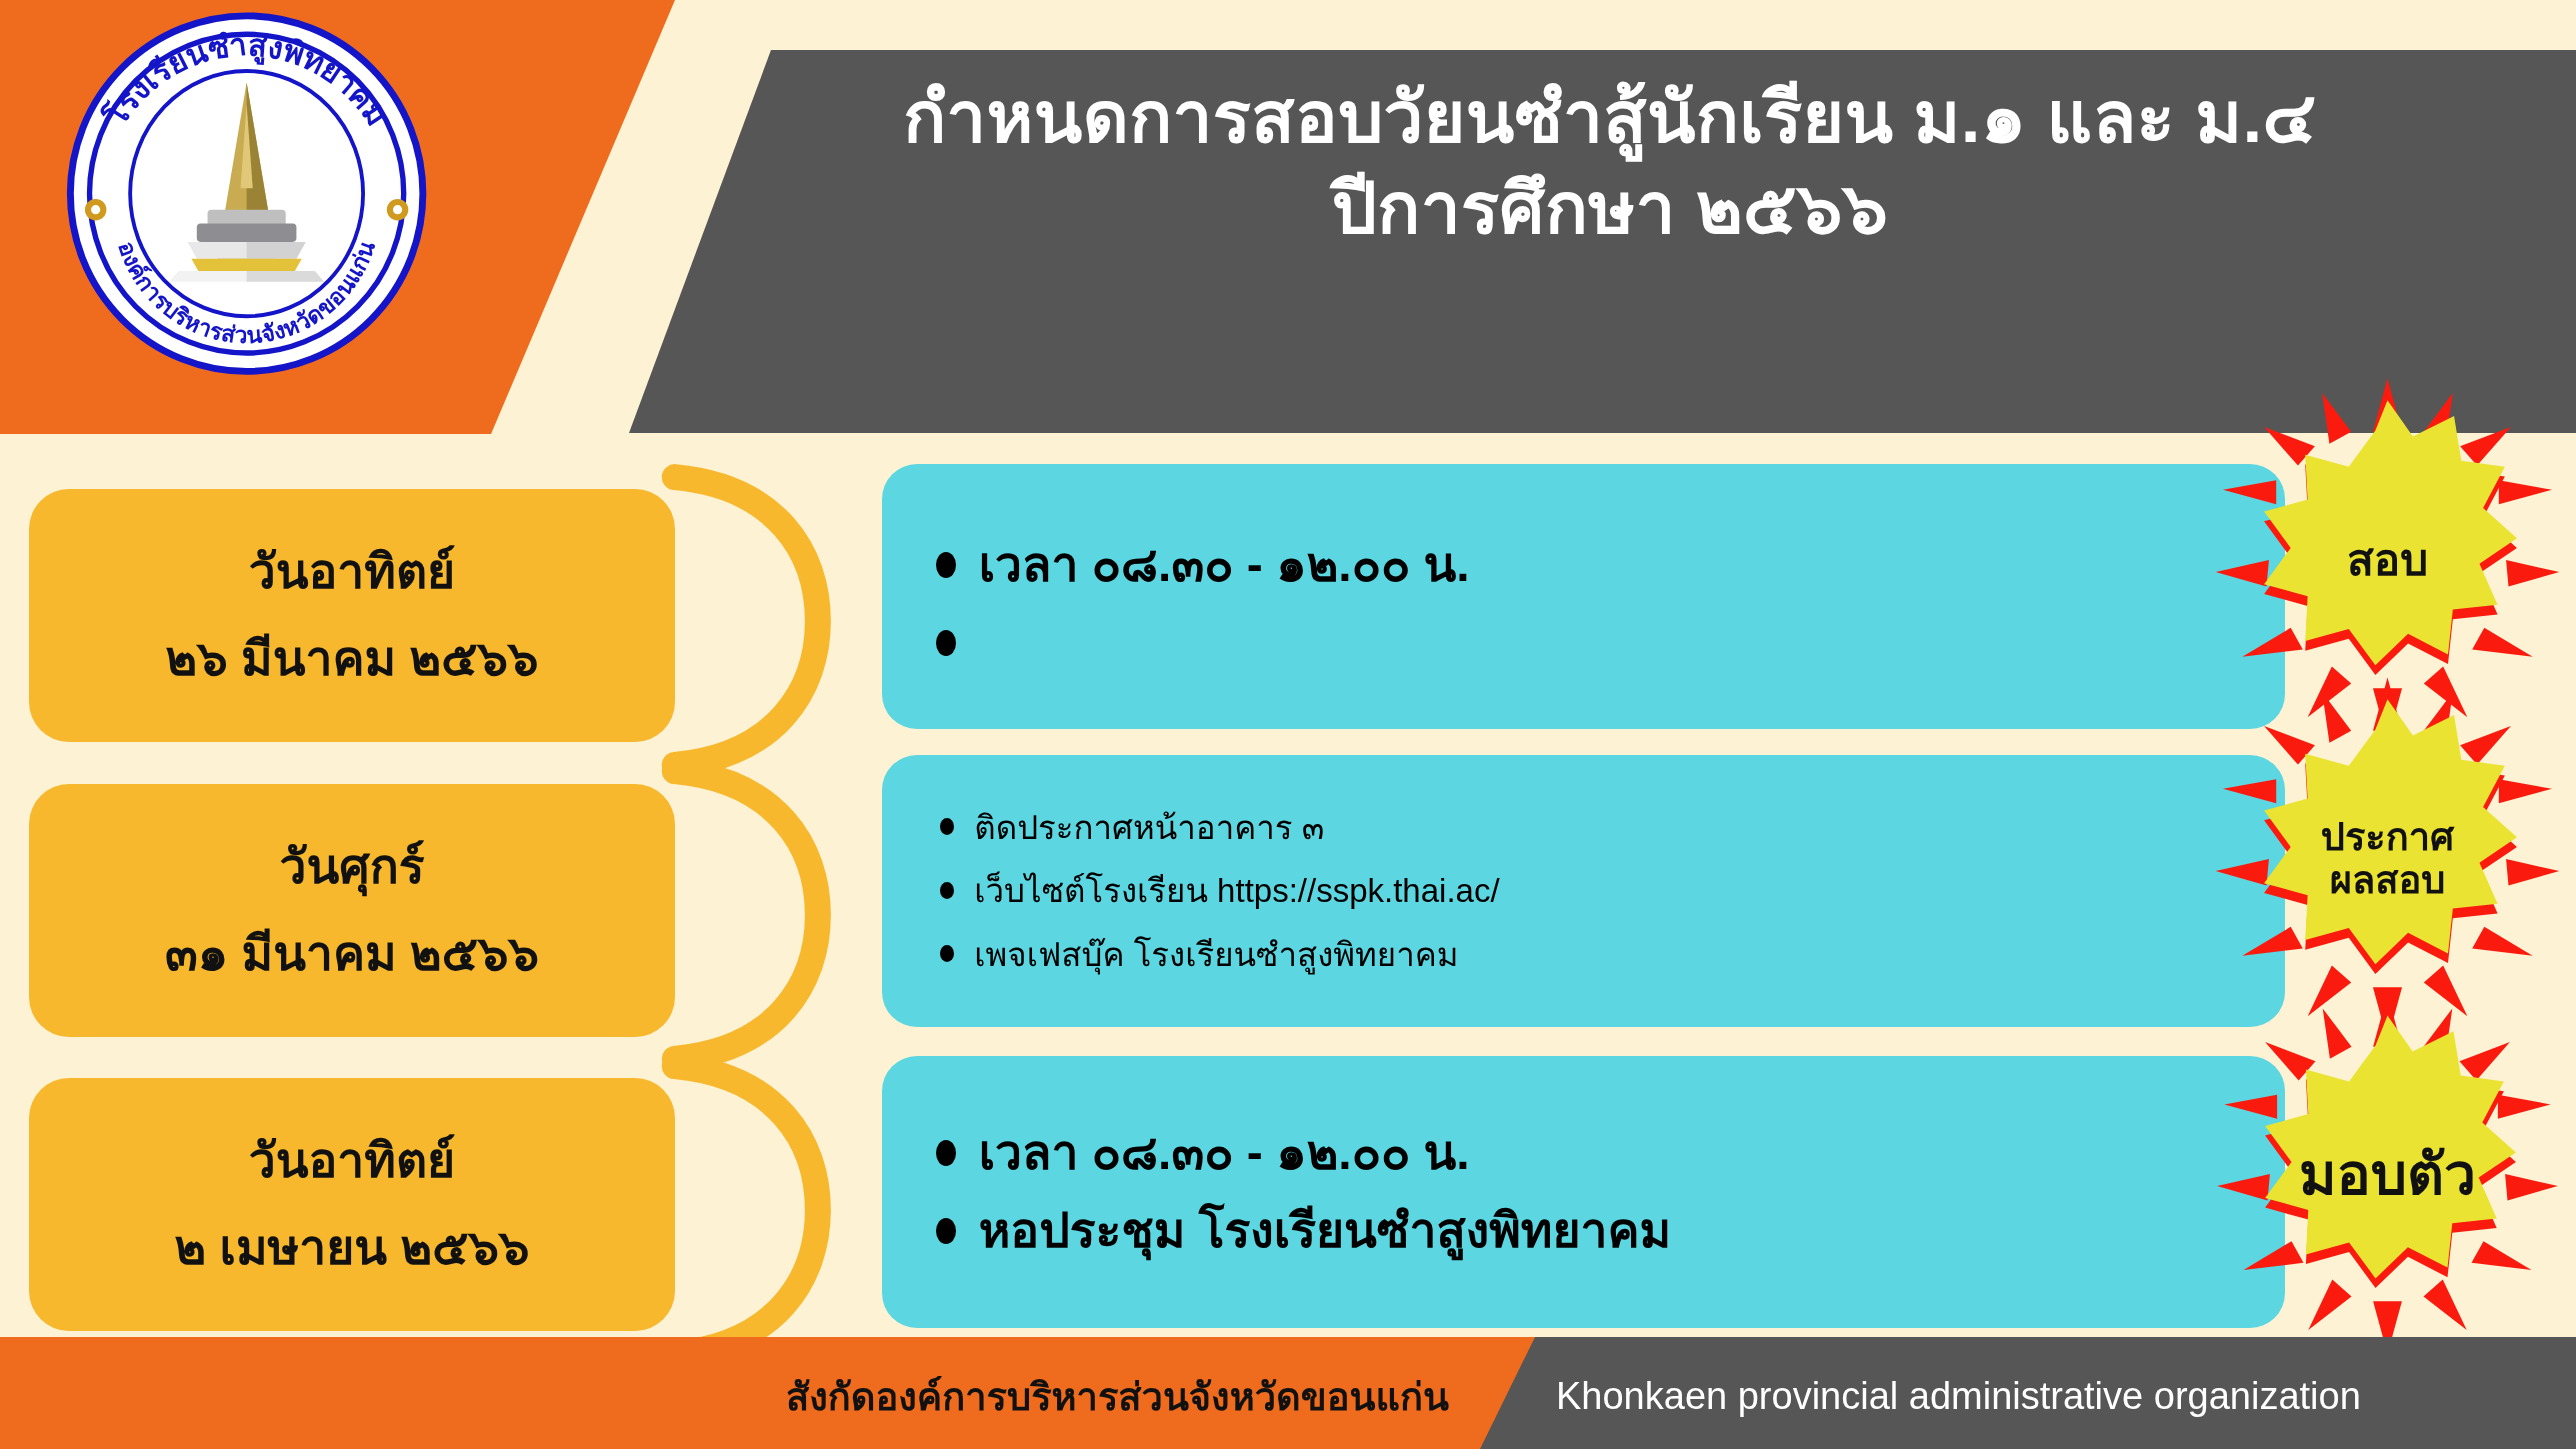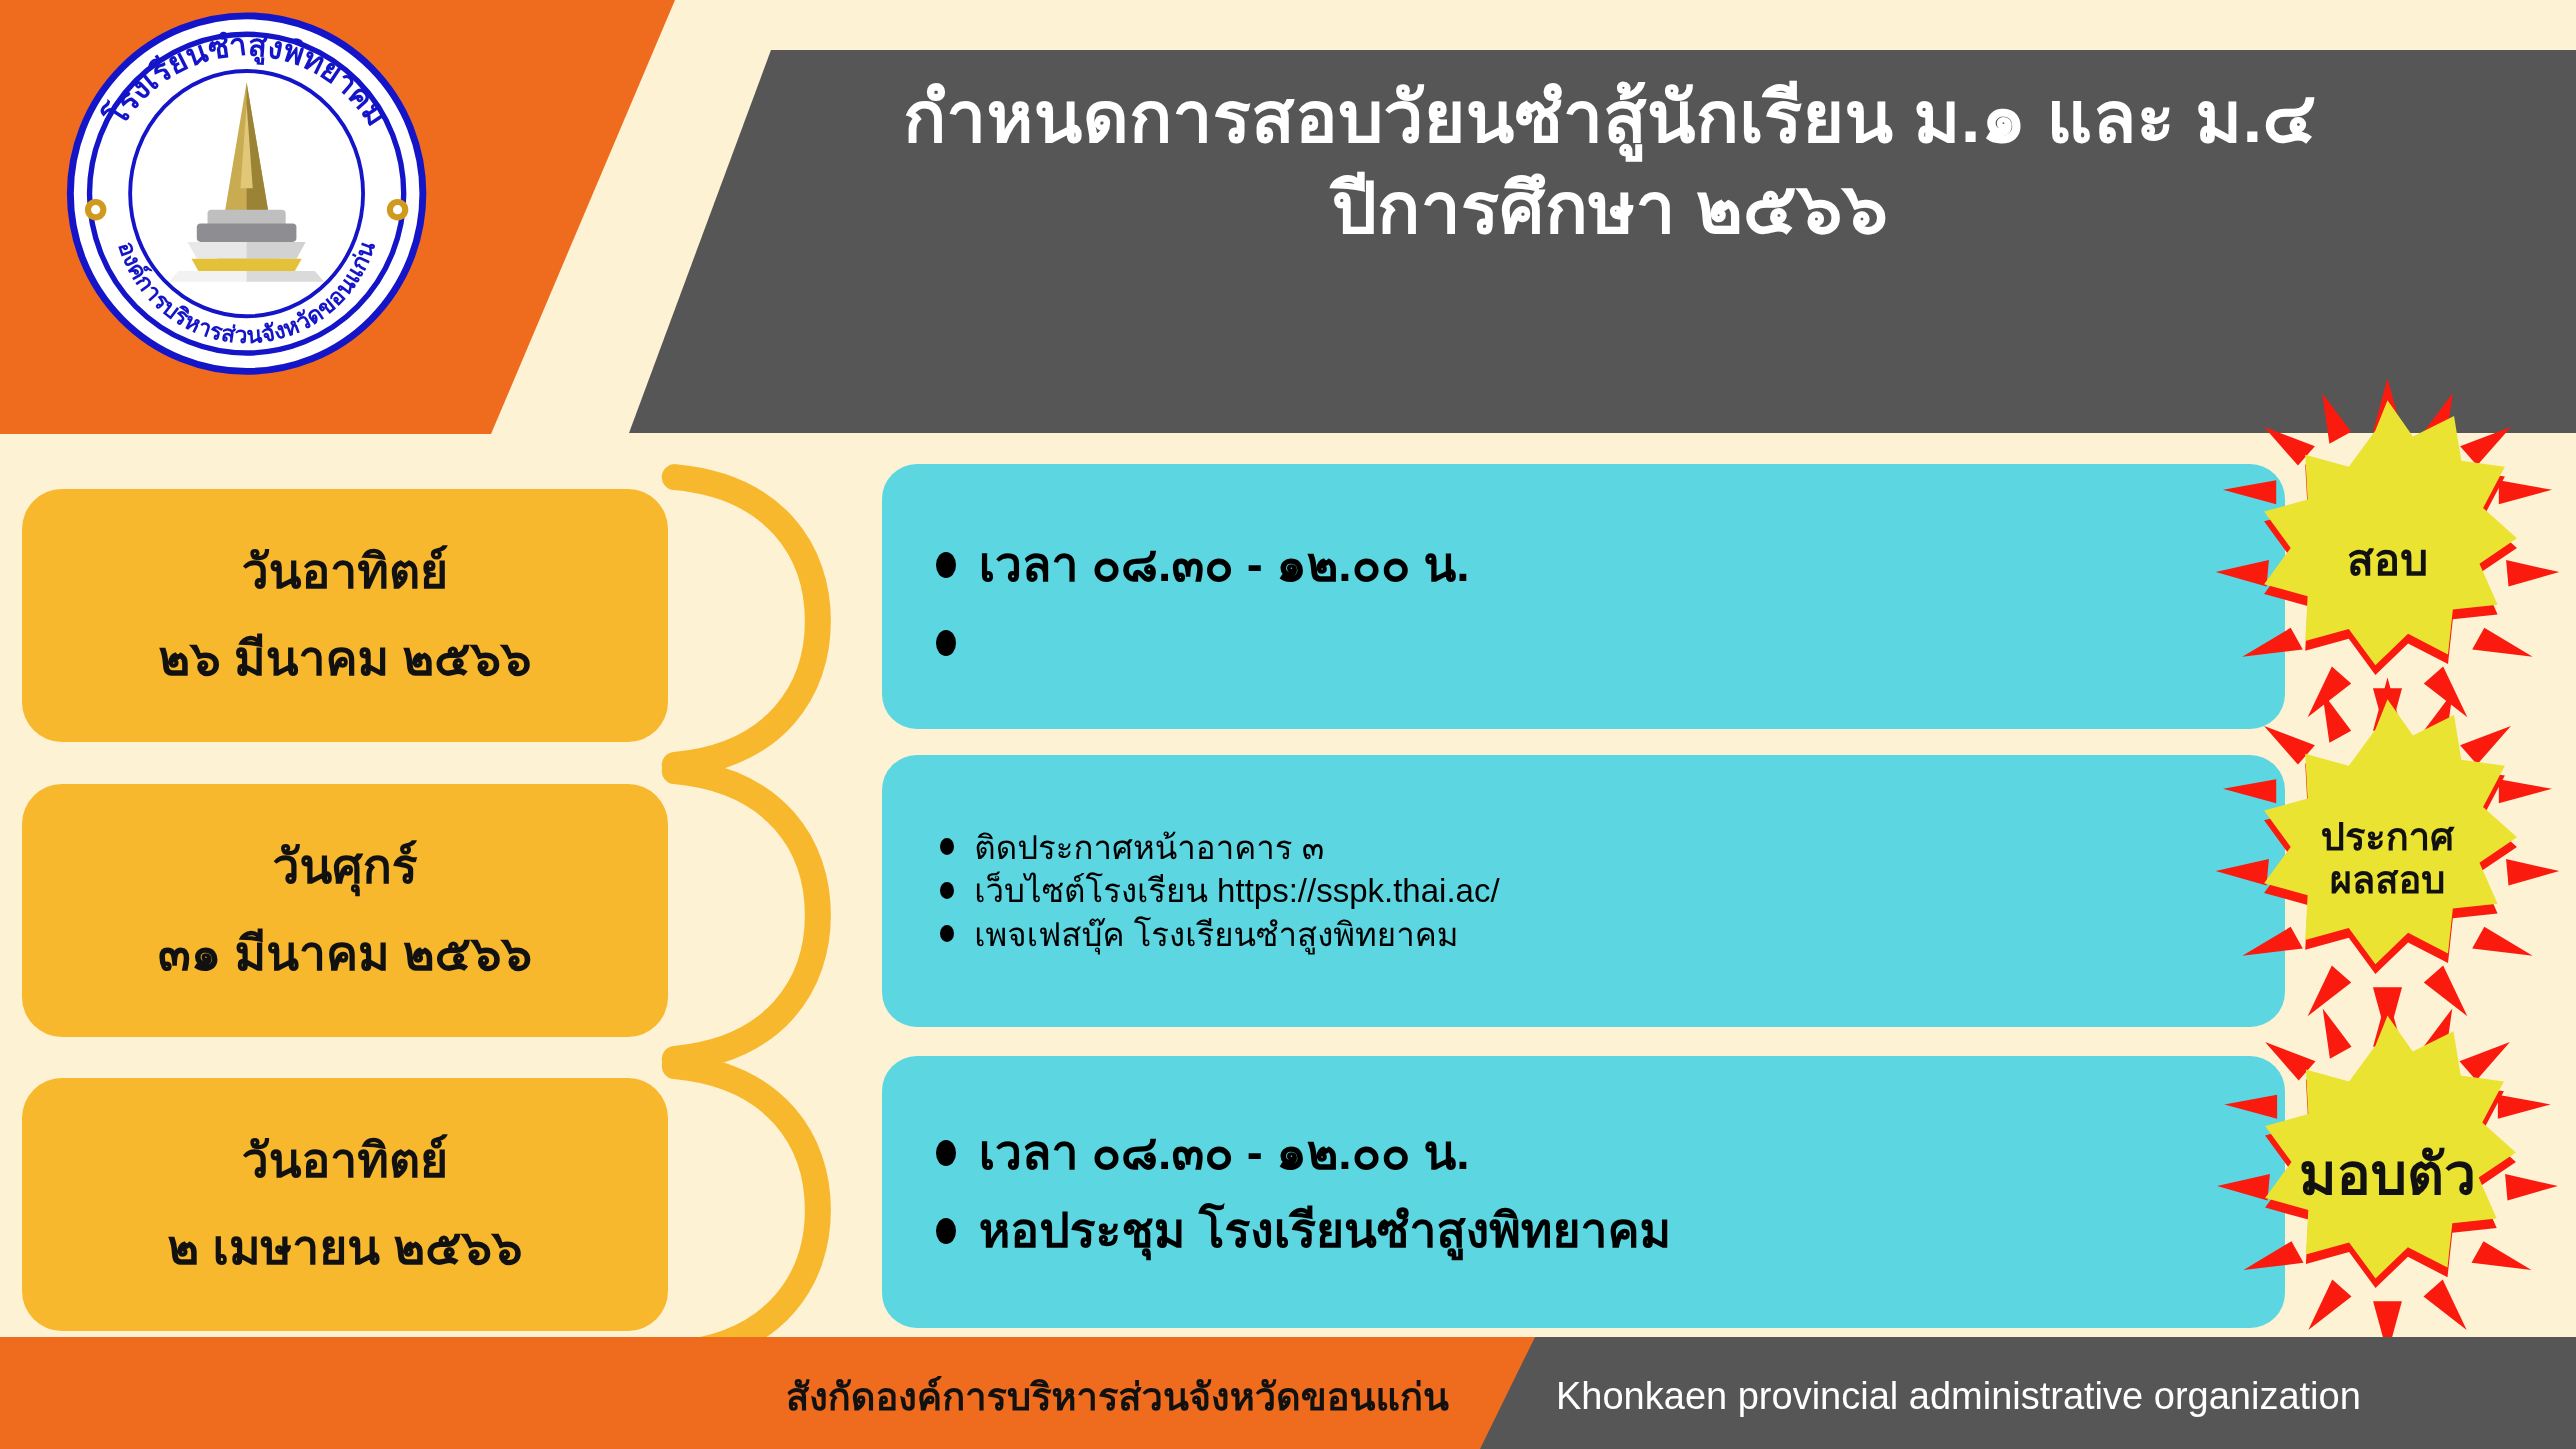--- a/index.html
+++ b/index.html
@@ -33,21 +33,21 @@
   .hdr-title .l2{display:block;}
 
   
   .logo{
     position:absolute;left:65px;top:11.5px;width:364px;height:364px;z-index:6;
   }
   .logo svg{display:block;width:100%;height:100%;}
 
   
   .card{
-    position:absolute;left:22px;width:646px;height:253px;
+    position:absolute;left:29px;width:646px;height:253px;
     background:#F8B82E;border-radius:40px;z-index:5;
     display:flex;flex-direction:column;align-items:center;justify-content:center;
     color:#111;text-align:center;
   }
   .card .day{font-size:48px;font-weight:700;line-height:1.1;}
   .card .date{font-size:48px;font-weight:700;line-height:1.1;margin-top:34px;}
   #card0{top:489px;}
   #card1{top:784px;}
   #card2{top:1078px;}
 
@@ -73,21 +73,21 @@
   .bullets li{
     display:flex;align-items:flex-start;color:#000;
   }
   .dot{
     flex:0 0 auto;border-radius:50%;background:#000;
   }
   
   .big .bullets li{font-size:48px;font-weight:700;line-height:1.18;margin:21.5px 0;}
   .big .dot{width:20px;height:26px;border-radius:50%;margin:15.3px 23px 0 7.7px;}
   
-  .sml .bullets li{font-size:33px;font-weight:500;line-height:1.2;margin:4px 0;}
+  .sml .bullets li{font-size:33px;font-weight:500;line-height:1.2;margin:24px 0;}
   .sml .dot{width:14px;height:17px;border-radius:50%;margin:10.7px 20px 0 12.3px;}
 
   
   .badge{position:absolute;z-index:7;}
   .badge svg{display:block;width:100%;height:100%;}
   .badge .btxt{
     position:absolute;inset:0;display:flex;flex-direction:column;
     align-items:center;justify-content:center;
     color:#111;font-weight:700;text-align:center;line-height:1.14;
   }

